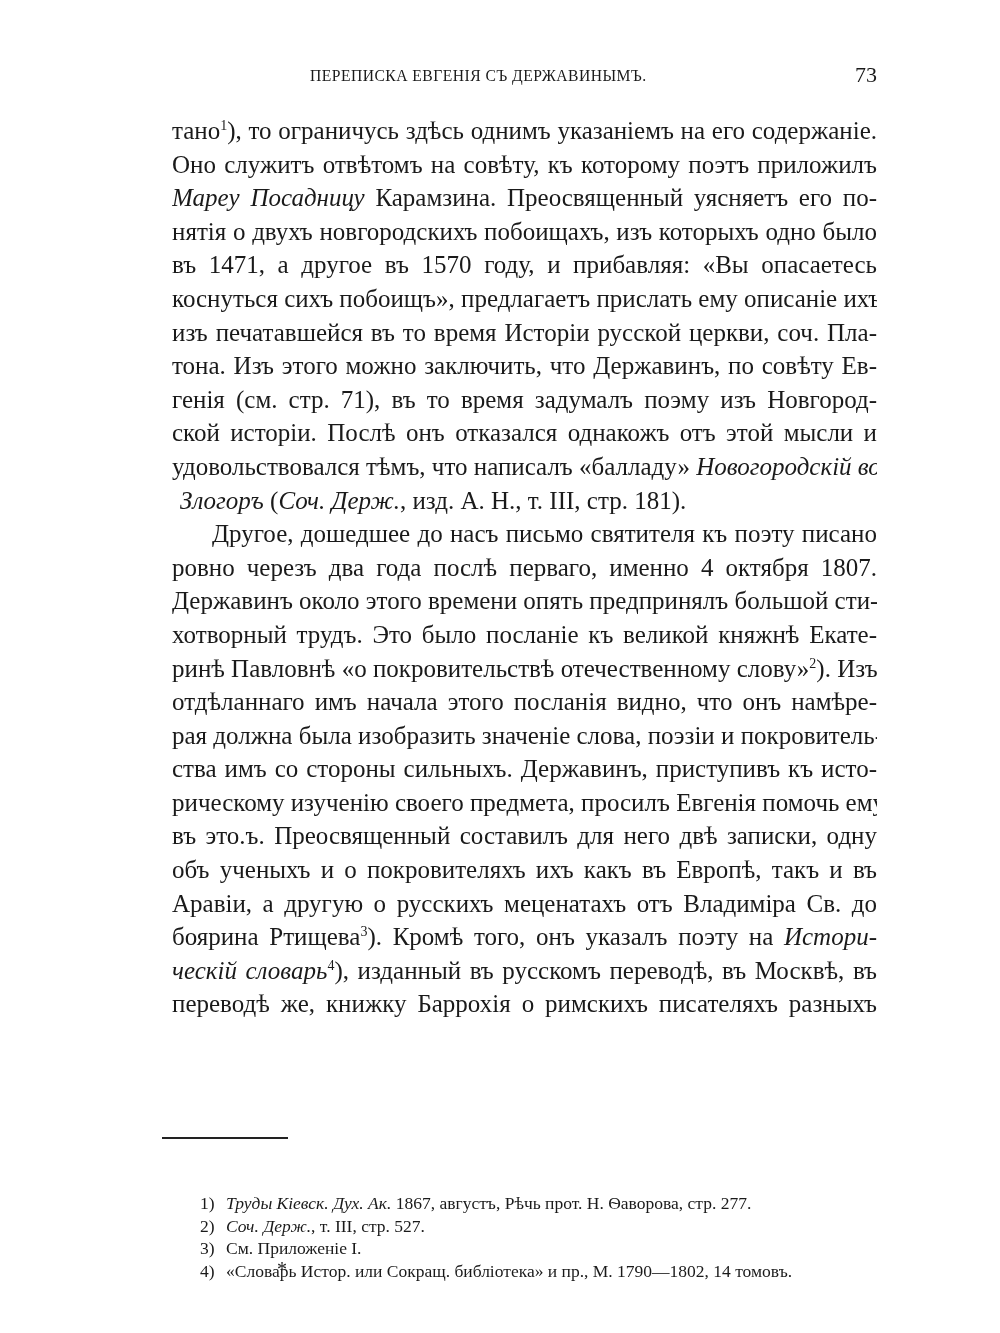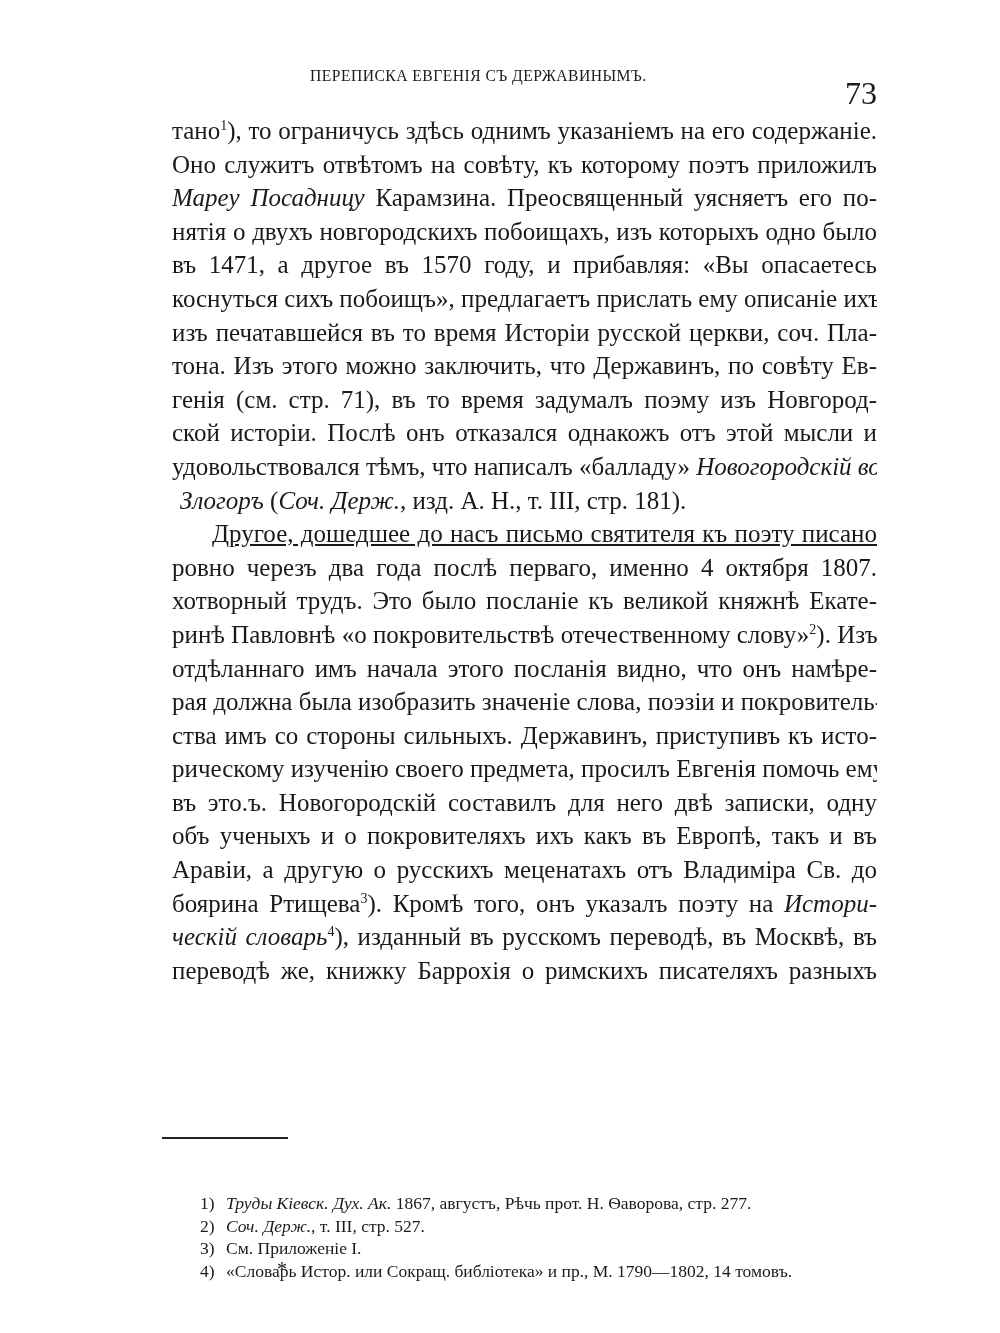--- a/index.html
+++ b/index.html
@@ -1,26 +1,26 @@
 <!DOCTYPE html>
 <html><head>
 <meta charset="utf-8">
 <style>
   html, body { margin: 0; padding: 0; background: #ffffff; }
   body { width: 1000px; height: 1333px; position: relative; overflow: hidden;
          font-family: "Liberation Serif", "DejaVu Serif", serif; color: #1a1a1a; }
   .header { position: absolute; top: 62px; left: 172px; width: 705px; height: 30px; }
   .running-title { position: absolute; left: 138px; top: 4px; font-size: 17px; letter-spacing: 0.5px;
                    text-transform: uppercase; transform: scaleX(0.92); transform-origin: left; }
-  .page-number { position: absolute; right: 0; top: 13px; font-size: 32px; text-align: center; }
+  .page-number { position: absolute; right: 0; top: 0; font-size: 22px; text-align: center; }
   .body { position: absolute; top: 114px; left: 172px; width: 705px; }
   .line { height: 33.6px; line-height: 33.6px; font-size: 25px; white-space: nowrap;
           text-align: justify; text-align-last: justify; overflow: hidden; }
   .line.last { text-align-last: left; margin-left: 8px; }
-  .line.indent { padding-left: 40px; text-decoration: underline; }
+  .line.indent { padding-left: 40px; }
   .line span.i { font-style: italic; }
   sup { font-size: 14px; line-height: 0; vertical-align: 9px; }
   .rule { position: absolute; top: 1137px; left: 162px; width: 126px; height: 2px; background: #222; }
   .footnotes { position: absolute; top: 1152px; left: 200px; width: 680px; margin-top: 40px; }
   .fn { font-size: 17.5px; height: 22.5px; line-height: 22.5px; white-space: nowrap; }
   .fn .mark { display: inline-block; width: 26px; }
   .fn .i { font-style: italic; }
   .star { position: absolute; top: 1258px; left: 277px; font-size: 20px; }
 </style>
 </head>
@@ -39,27 +39,28 @@
     <div class="line"><span>въ 1471, а другое въ 1570 году, и прибавляя: «Вы опасаетесь</span></div>
     <div class="line"><span>коснуться сихъ побоищъ», предлагаетъ прислать ему описаніе ихъ</span></div>
     <div class="line"><span>изъ печатавшейся въ то время Исторіи русской церкви, соч. Пла-</span></div>
     <div class="line"><span>тона. Изъ этого можно заключить, что Державинъ, по совѣту Ев-</span></div>
     <div class="line"><span>генія (см. стр. 71), въ то время задумалъ поэму изъ Новгород-</span></div>
     <div class="line"><span>ской исторіи. Послѣ онъ отказался однакожъ отъ этой мысли и</span></div>
     <div class="line"><span>удовольствовался тѣмъ, что написалъ «балладу» </span><span class="i">Новогородскій волхвъ</span></div>
     <div class="line last"><span class="i">Злогоръ</span><span> (</span><span class="i">Соч. Держ.</span><span>, изд. А. Н., т. III, стр. 181).</span></div>
     <div class="line indent"><span>Другое, дошедшее до насъ письмо святителя къ поэту писано</span></div>
     <div class="line"><span>ровно черезъ два года послѣ перваго, именно 4 октября 1807.</span></div>
+    <div class="line"><span>Державинъ около этого времени опять предпринялъ большой сти-</span></div>
     <div class="line"><span>хотворный трудъ. Это было посланіе къ великой княжнѣ Екате-</span></div>
     <div class="line"><span>ринѣ Павловнѣ «о покровительствѣ отечественному слову»</span><sup>2</sup><span>). Изъ</span></div>
     <div class="line"><span>отдѣланнаго имъ начала этого посланія видно, что онъ намѣре-</span></div>
     <div class="line"><span>рая должна была изобразить значеніе слова, поэзіи и покровитель-</span></div>
     <div class="line"><span>ства имъ со стороны сильныхъ. Державинъ, приступивъ къ исто-</span></div>
     <div class="line"><span>рическому изученію своего предмета, просилъ Евгенія помочь ему</span></div>
-    <div class="line"><span>въ это.ъ. Новогородскій составилъ для него двѣ записки, одну</span></div>
+    <div class="line"><span>въ это.ъ. Преосвященный составилъ для него двѣ записки, одну</span></div>
     <div class="line"><span>объ ученыхъ и о покровителяхъ ихъ какъ въ Европѣ, такъ и въ</span></div>
     <div class="line"><span>Аравіи, а другую о русскихъ меценатахъ отъ Владиміра Св. до</span></div>
     <div class="line"><span>боярина Ртищева</span><sup>3</sup><span>). Кромѣ того, онъ указалъ поэту на </span><span class="i">Истори-</span></div>
     <div class="line"><span class="i">ческій словарь</span><sup>4</sup><span>), изданный въ русскомъ переводѣ, въ Москвѣ, въ</span></div>
     <div class="line"><span>переводѣ же, книжку Баррохія о римскихъ писателяхъ разныхъ</span></div>
   </div>
 
 <div class="rule"></div>
 
 <div class="footnotes" id="footnotes">

